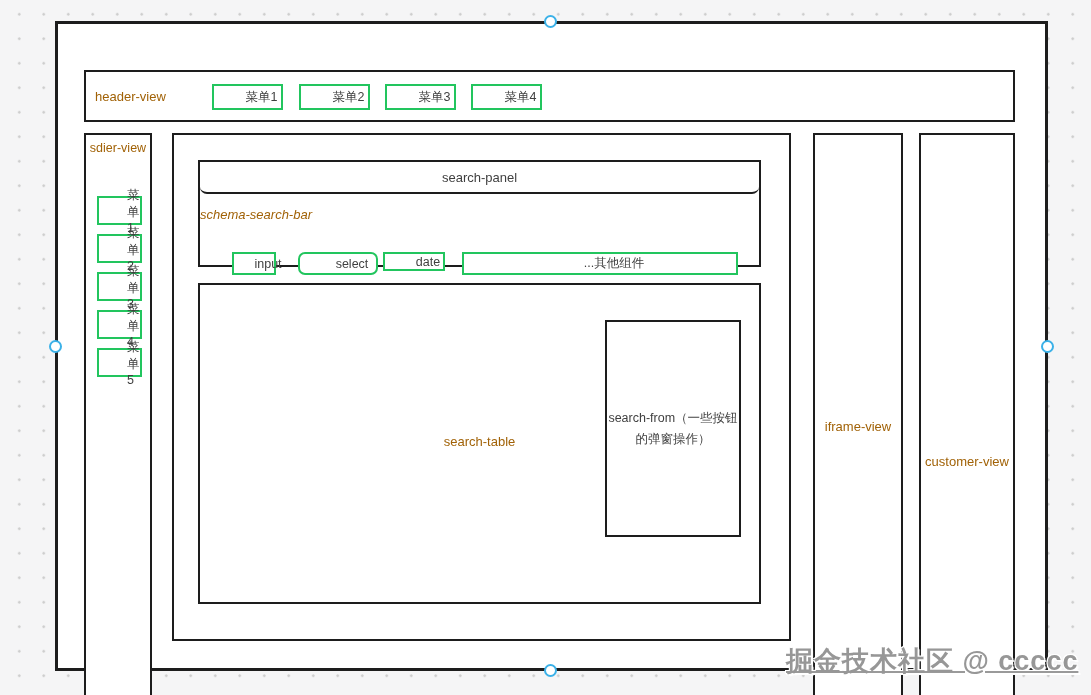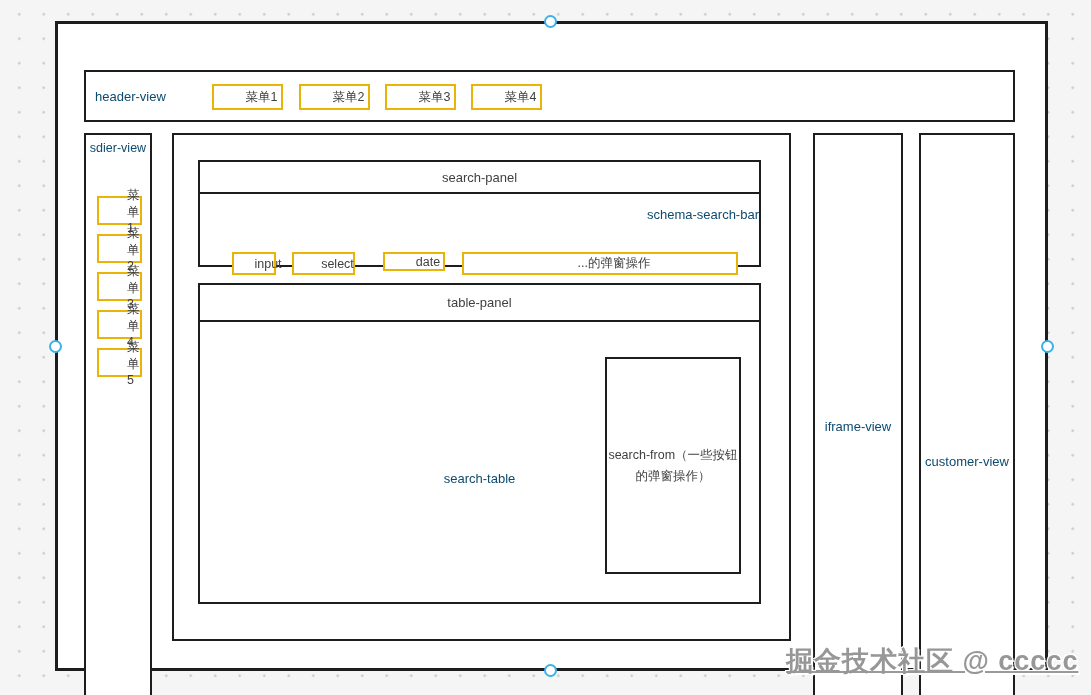--- a/index.html
+++ b/index.html
@@ -11,30 +11,30 @@
     background-size:24.5px 24.5px;
     background-position:7px 2px;
     font-family:"Liberation Sans", "DejaVu Sans", sans-serif;
     color:#3f3f3f;
   }
   .box {
     position:absolute; background:#ffffff;
     border:2px solid #1d1d1d;
   }
   .outer-frame { border-width:3px; background:#ffffff; }
-  .lbl { font-size:13px; color:#0c4a6e; white-space:nowrap; }
+  .lbl { font-size:13px; color:#a16207; white-space:nowrap; }
   .btn {
     position:absolute; display:flex; align-items:center; justify-content:center;
-    background:#ffffff; border:2px solid #eab308; font-size:12.5px; color:#3f3f3f;
+    background:#ffffff; border:2px solid #22c55e; font-size:12.5px; color:#3f3f3f;
     cursor:default;
     padding-left:28px;
   }
   .panel-title {
     height:32px; display:flex; align-items:center; justify-content:center;
-    border-bottom:2px solid #1d1d1d; font-size:13px;
+    border-bottom:2px solid #1d1d1d; font-size:13px;border-radius:7px;
   }
   .centered-col { display:flex; align-items:center; justify-content:center; }
   .handle {
     position:absolute; width:13px; height:13px; border-radius:50%;
     background:#ffffff; border:2px solid #3bb1e8; z-index:20;
   }
   .watermark {
     position:absolute; left:786px; top:643px; z-index:15;
     font-size:27px; font-weight:700; color:#979797; letter-spacing:1px;
     text-decoration:underline; text-decoration-thickness:2px; text-decoration-color:#9a9a9a;
@@ -66,30 +66,29 @@
     <div class="btn" style="left:11px; top:137px; width:45px; height:29px;">菜单3</div>
     <div class="btn" style="left:11px; top:175px; width:45px; height:29px;">菜单4</div>
     <div class="btn" style="left:11px; top:213px; width:45px; height:29px;">菜单5</div>
   </div>
 
   <div class="box" style="left:172px; top:133px; width:619px; height:508px;">
 
     <div class="box" style="left:24px; top:25px; width:563px; height:107px;">
       <div class="panel-title">search-panel</div>
       <div style="position:relative; height:71px;">
-        <div class="lbl" style="text-align:right; margin-top:13px;">schema-search-bar</div>
+        <div class="lbl" style="text-align:left; margin-top:13px;font-style:italic;">schema-search-bar</div>
         <div class="btn" style="left:32px; top:45px; width:44px; height:23px;">input</div>
-        <div class="btn" style="left:92px; top:45px; width:63px; height:23px;">select</div>
+        <div class="btn" style="left:98px; top:45px; width:80px; height:23px;border-radius:7px;">select</div>
         <div class="btn" style="left:183px; top:45px; width:62px; height:19px;">date</div>
-        <div class="btn" style="left:262px; top:45px; width:276px; height:23px;">...的弹窗操作</div>
+        <div class="btn" style="left:262px; top:45px; width:276px; height:23px;">...其他组件</div>
       </div>
     </div>
 
     <div class="box" style="left:24px; top:148px; width:563px; height:321px;">
-      <div class="panel-title" style="height:37px;">table-panel</div>
       <div style="position:relative; height:278px;">
         <div class="lbl" style="position:absolute; left:0; right:0; top:149px; text-align:center;">search-table</div>
         <div class="box centered-col" style="left:405px; top:35px; width:136px; height:217px; text-align:center; font-size:12.5px; line-height:1.65;">search-from（一些按钮 的弹窗操作）</div>
       </div>
     </div>
   </div>
 
   <div class="box centered-col" style="left:813px; top:133px; width:90px; height:586px;">
     <span class="lbl">iframe-view</span>
   </div>

